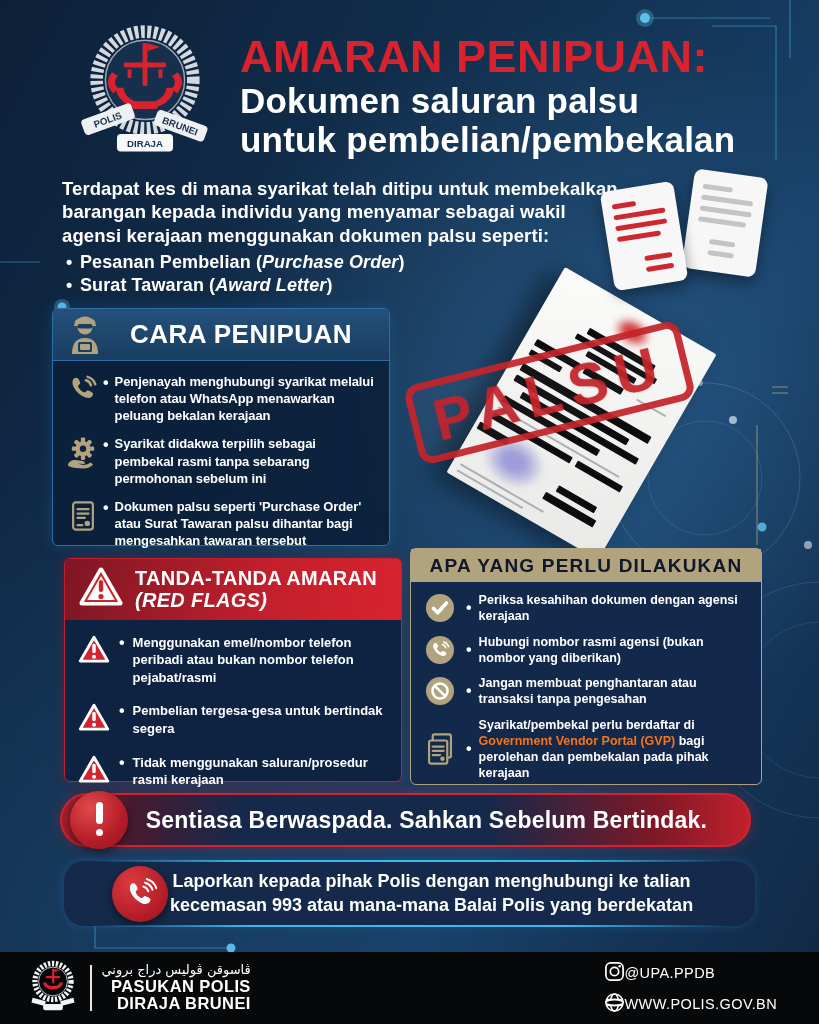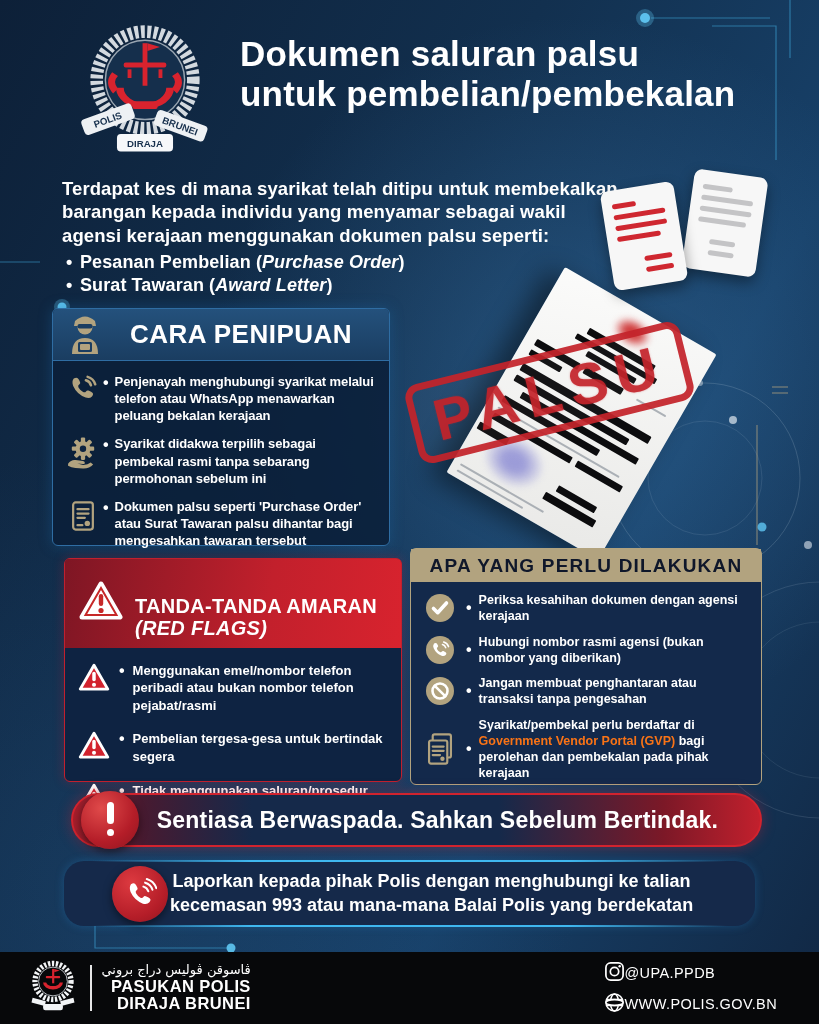--- a/index.html
+++ b/index.html
@@ -63,42 +63,42 @@
   .stamp { position:absolute; left:408px; top:352px; z-index:2; transform:rotate(-14deg);
     border:7px solid #c4242b; border-radius:14px; padding:0 16px; color:#c4242b;
     font-size:58px; font-weight:800; letter-spacing:9px; opacity:.93;
     text-shadow:0 0 2px rgba(196,36,43,.5); background:rgba(255,255,255,.04); }
 
   
   .tanda { left:64px; top:558px; width:338px; height:224px; background:#0e2342;
     border:1.5px solid #c1202e; box-shadow:0 0 12px rgba(190,30,45,.3); }
   .tanda-head { display:flex; align-items:center; gap:12px; padding:8px 14px;
     background:linear-gradient(100deg,#7e1624,#c2202c 60%,#d8232e); border-radius:4px 4px 0 0; }
-  .tanda-ttl { font-size:20px; font-weight:800; line-height:1.12; letter-spacing:.3px;margin-top:28px; }
+  .tanda-ttl { font-size:20px; font-weight:800; line-height:1.12; letter-spacing:.3px; }
   .tanda-ttl .it { font-style:italic; }
   .t-items { padding:14px 14px 0 12px; }
   .t-item { display:flex; align-items:flex-start; margin-bottom:16px; }
   .t-item .ic { width:34px; flex:0 0 34px; display:flex; justify-content:center; margin-top:1px; }
   .t-item .blt { margin:0 8px; }
   .t-item .tx { font-size:13px; font-weight:700; line-height:1.35; }
 
   
   .apa { left:410px; top:548px; width:352px; height:237px; background:#13294b;
     border:1px solid #b2a37f; }
   .apa-head { background:#b2a37f; color:#0f172a; text-align:center; font-size:19px; font-weight:800;
     letter-spacing:1.2px; padding:6px 0 5px; }
   .a-items { padding:10px 12px 0 10px; }
   .a-item { display:flex; align-items:center; margin-bottom:9px; }
   .a-item .ic { width:38px; flex:0 0 38px; display:flex; justify-content:center; }
   .a-item .blt { margin:0 7px; }
   .a-item .tx { font-size:12.5px; font-weight:700; line-height:1.3; }
   .red-tx { color:#f97316; }
 
   
-  .banner1 { position:absolute; left:71px; top:793px; width:691px; height:54px; z-index:3;
+  .banner1 { position:absolute; left:60px; top:793px; width:691px; height:54px; z-index:3;
     border:2px solid #d2232e; border-radius:28px;
     background:linear-gradient(90deg,#a81e2b 0%,#481a30 10%,#15294a 26%,#15294a 62%,#7c1827 86%,#c2202d 100%);
     display:flex; align-items:center; box-shadow:0 0 14px rgba(200,30,45,.4); }
   .excl-circle { position:relative; width:58px; height:58px; margin-left:8px; flex:0 0 58px;
     border-radius:50%; background:radial-gradient(circle at 35% 30%, #e04a4a, #b41d28 60%, #8e1620);
     box-shadow:0 3px 8px rgba(0,0,0,.5); }
   .excl-circle .eb { position:absolute; left:26px; top:11px; width:7px; height:22px; border-radius:4px; background:#fff; }
   .excl-circle .ed { position:absolute; left:26px; top:38px; width:7px; height:7px; border-radius:50%; background:#fff; }
   .banner1 .tx { flex:1; text-align:center; font-size:23px; font-weight:800; letter-spacing:.2px; padding-right:24px; }
 
@@ -190,20 +190,21 @@
         </g>
         <g transform="translate(61,120)">
           <rect width="58" height="18" rx="4" fill="#f6f8fa"></rect>
           <text x="29" y="13">DIRAJA</text>
         </g>
       </g>
     </svg>
   </div>
 
   <div class="hdr-titles">
+    <div class="t-red">AMARAN PENIPUAN:</div>
     <div class="t-white">Dokumen saluran palsu</div>
     <div class="t-white">untuk pembelian/pembekalan</div>
   </div>
 
   <div class="intro">
     <div>Terdapat kes di mana syarikat telah ditipu untuk membekalkan barangan kepada individu yang menyamar sebagai wakil agensi kerajaan menggunakan dokumen palsu seperti:</div>
     <ul>
       <li>
         <span class="blt">•</span>
         <span>Pesanan Pembelian (</span><i>Purchase Order</i><span>)</span>

